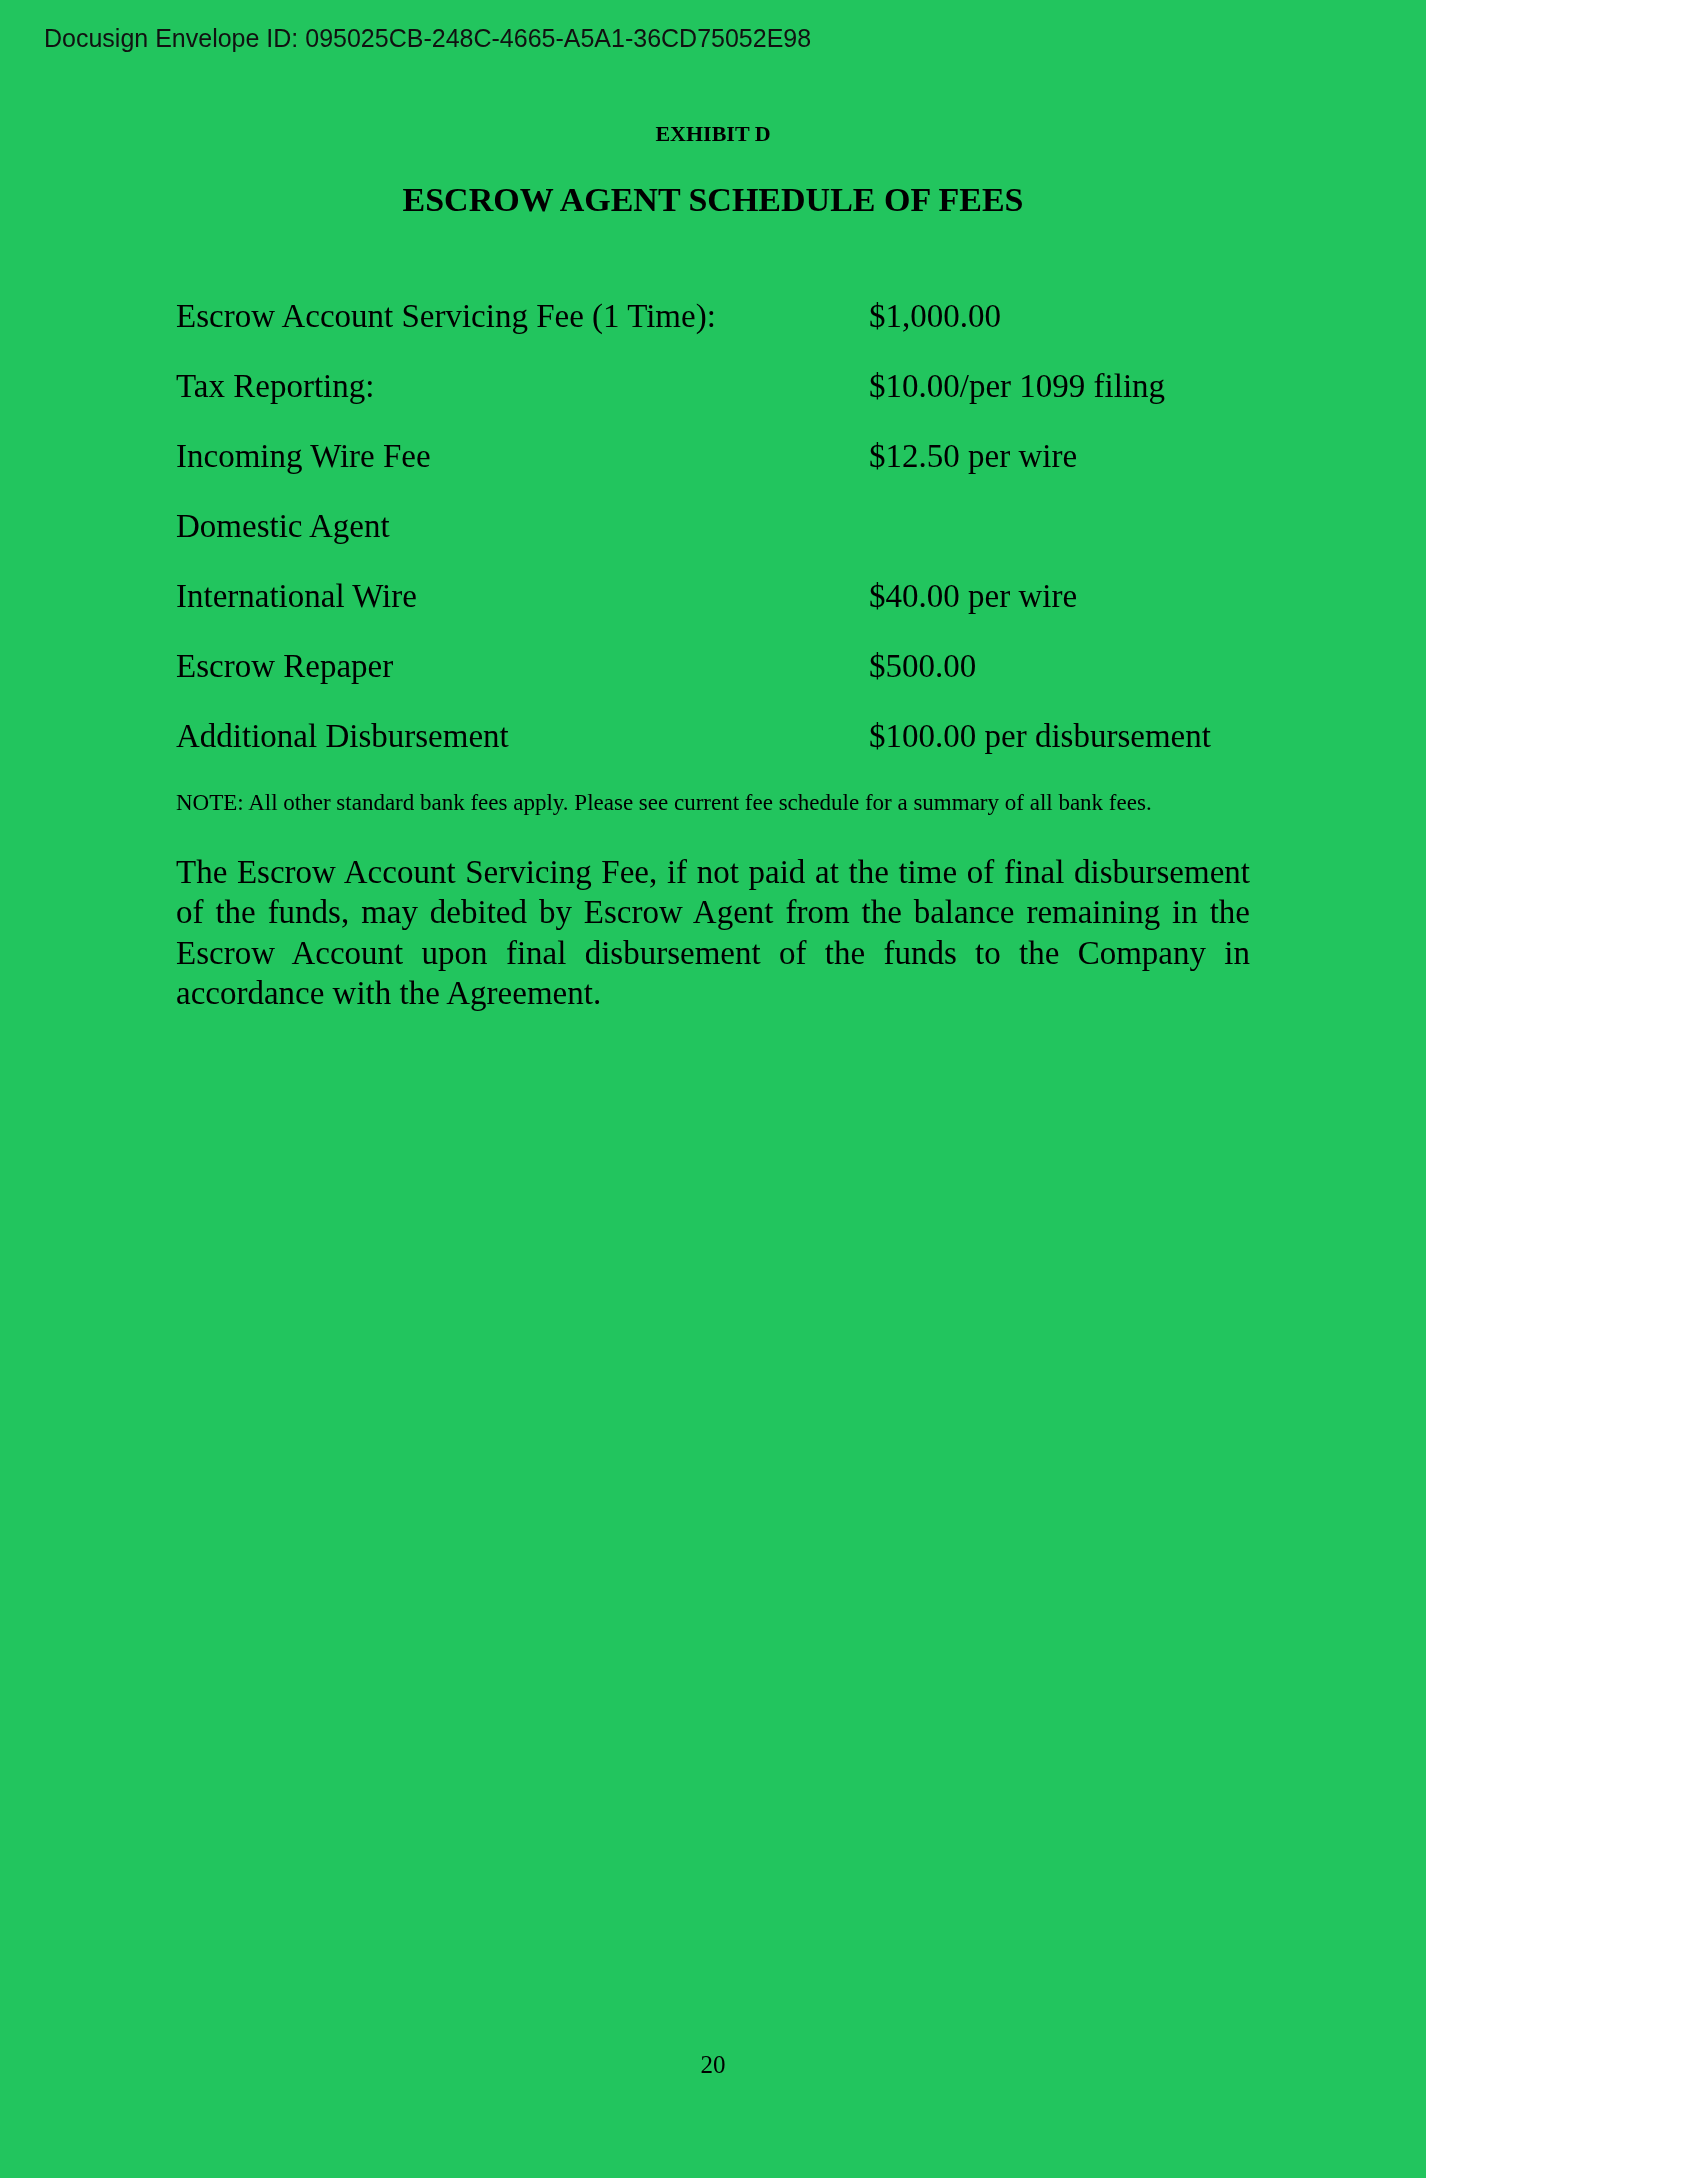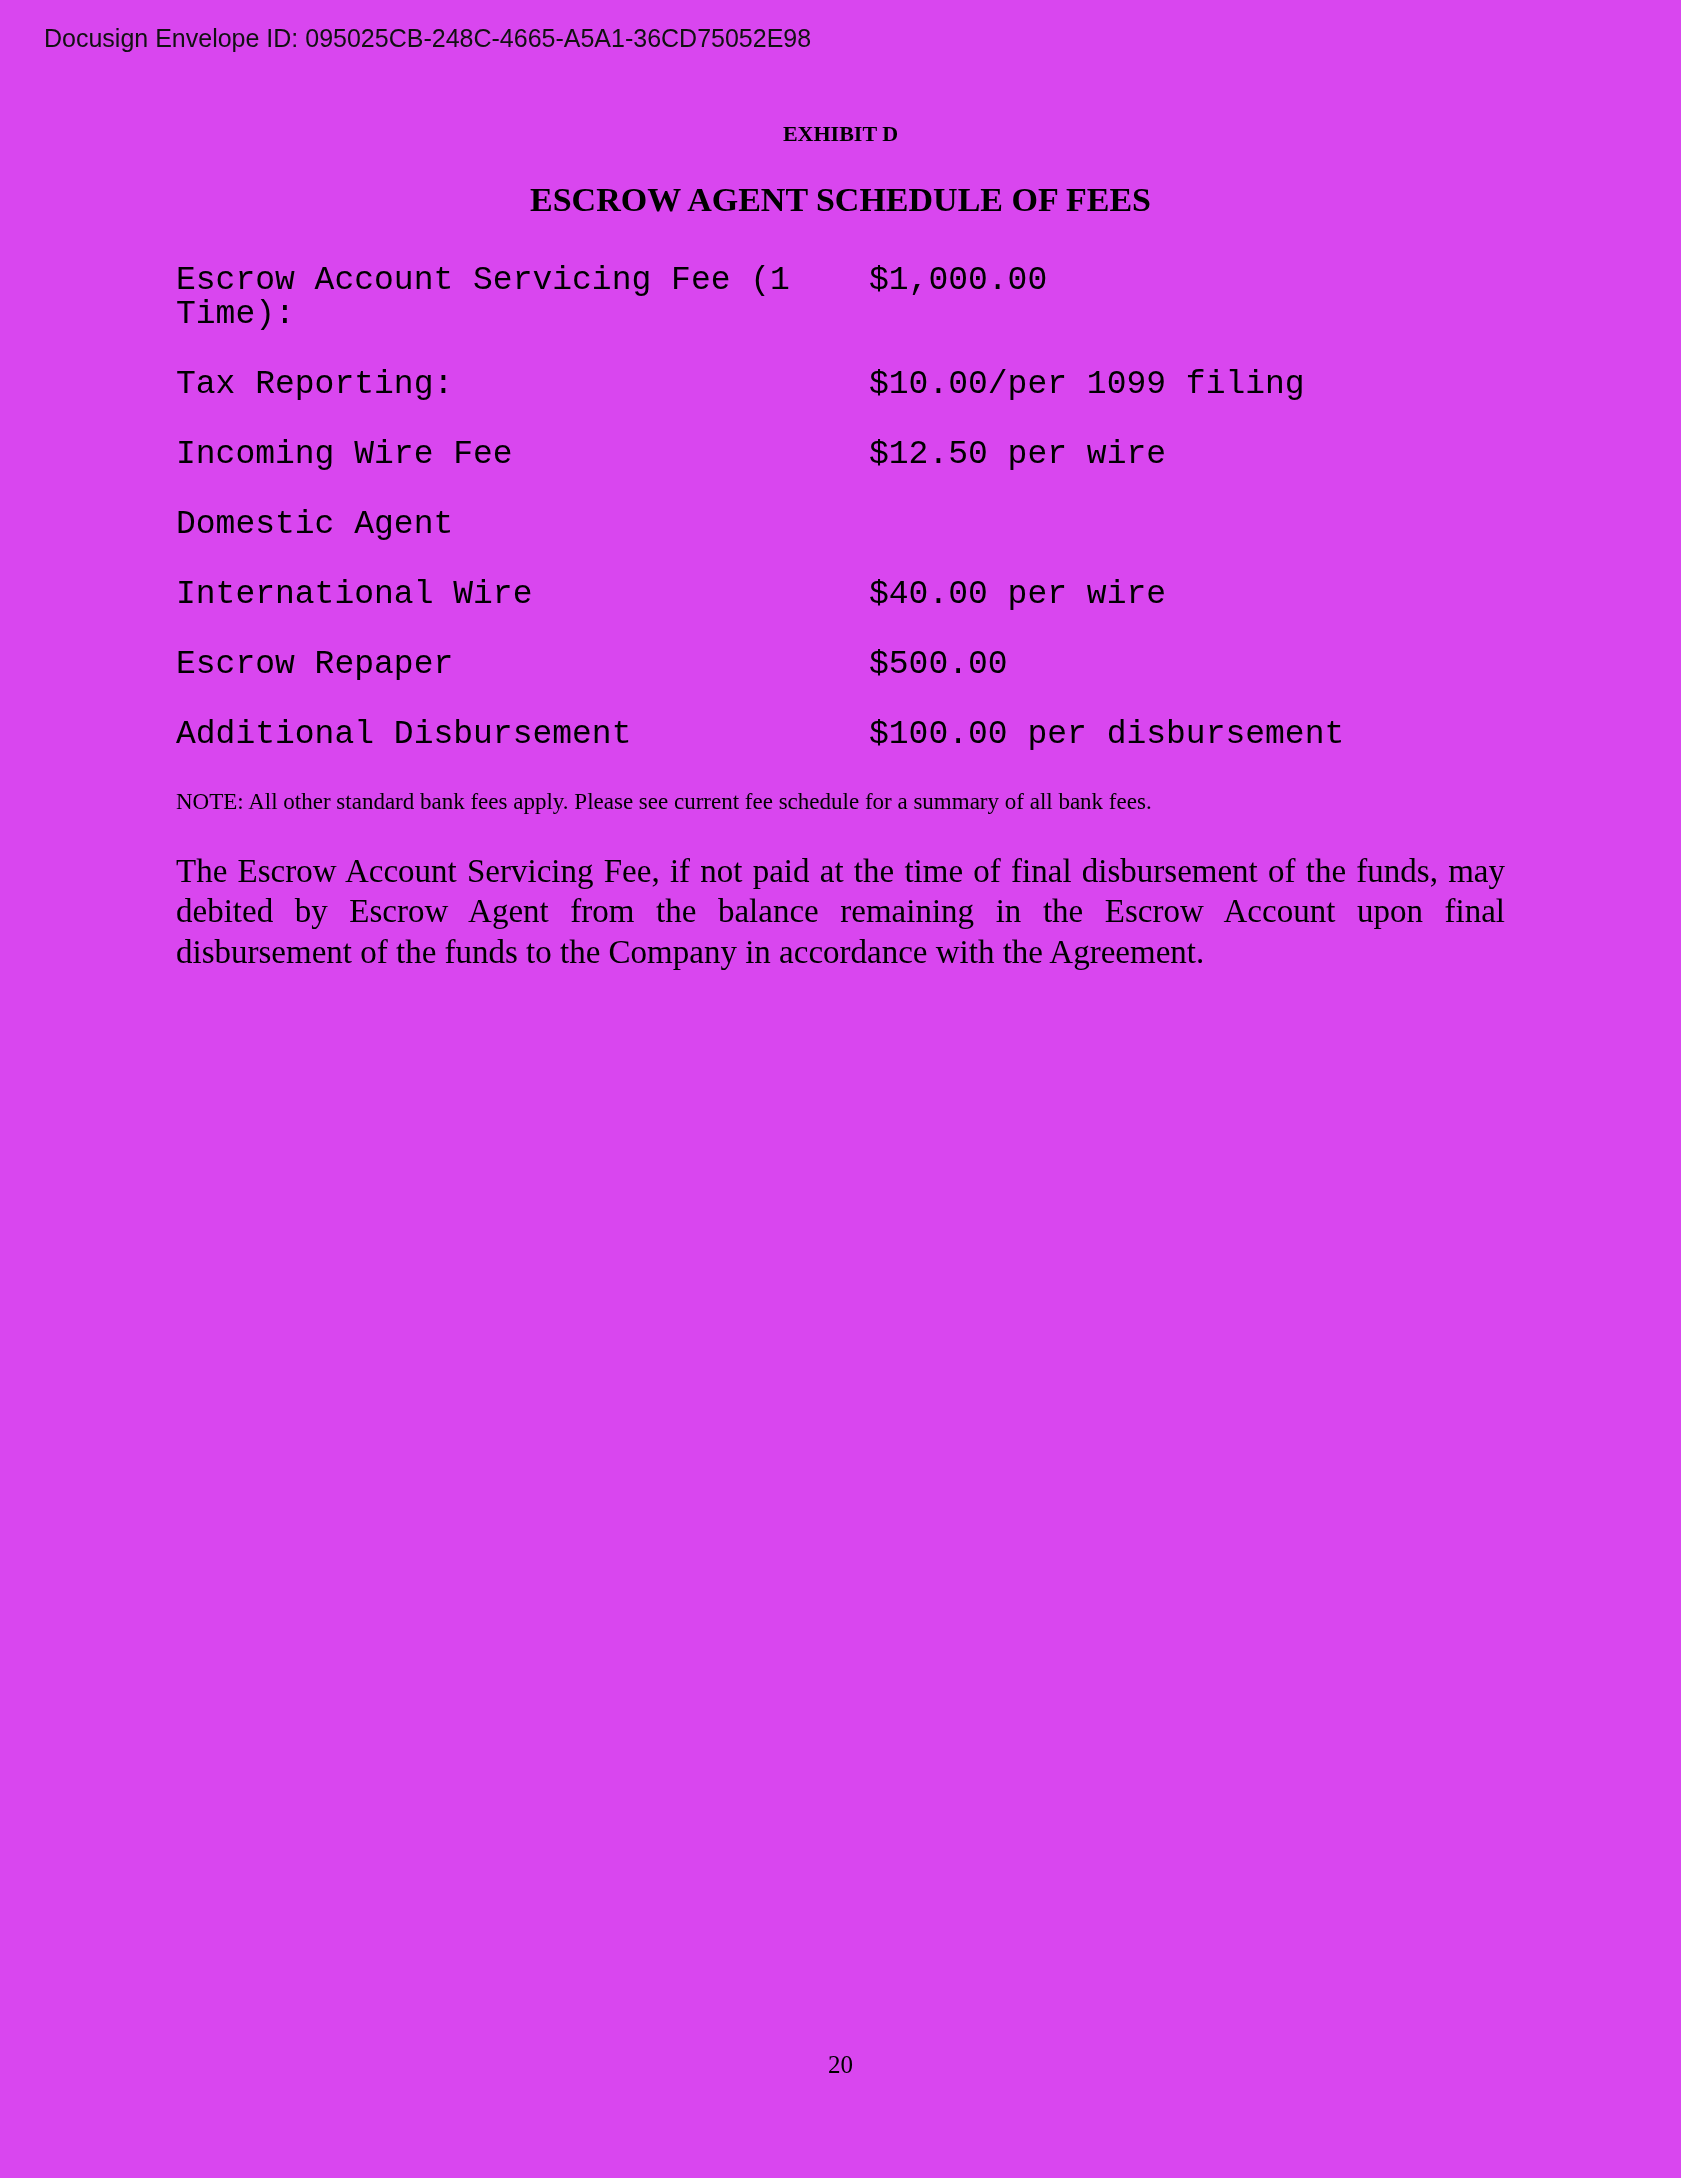--- a/index.html
+++ b/index.html
@@ -2,23 +2,23 @@
 <html><head>
 <meta charset="utf-8">
 <style>
   html, body {
     margin: 0;
     padding: 0;
     background: #ffffff;
   }
   .page {
     position: relative;
-    width: 1681px;
+    width: 1426px;
     height: 2178px;
-    background: #d946ef;
+    background: #22c55e;
     color: #000000;
     font-family: "Liberation Serif", serif;
     overflow: hidden;
   }
   .docusign-header {
     position: absolute;
     top: 24px;
     left: 44px;
     font-family: "Liberation Sans", sans-serif;
     font-size: 25px;
@@ -39,24 +39,23 @@
     line-height: 1.15;
   }
   .doc-subtitle {
     margin-top: 34px;
     text-align: center;
     font-weight: bold;
     font-size: 34px;
     line-height: 1.15;
   }
   .fee-table {
-    margin-top: 45px;
+    margin-top: 80px;
     font-size: 33px;
     line-height: 34px;
-    font-family: Liberation Mono, monospace;
   }
   .fee-row {
     display: flex;
     margin-bottom: 36px;
   }
   .fee-label {
     flex: 0 0 693px;
   }
   .fee-amount {
     flex: 1;

